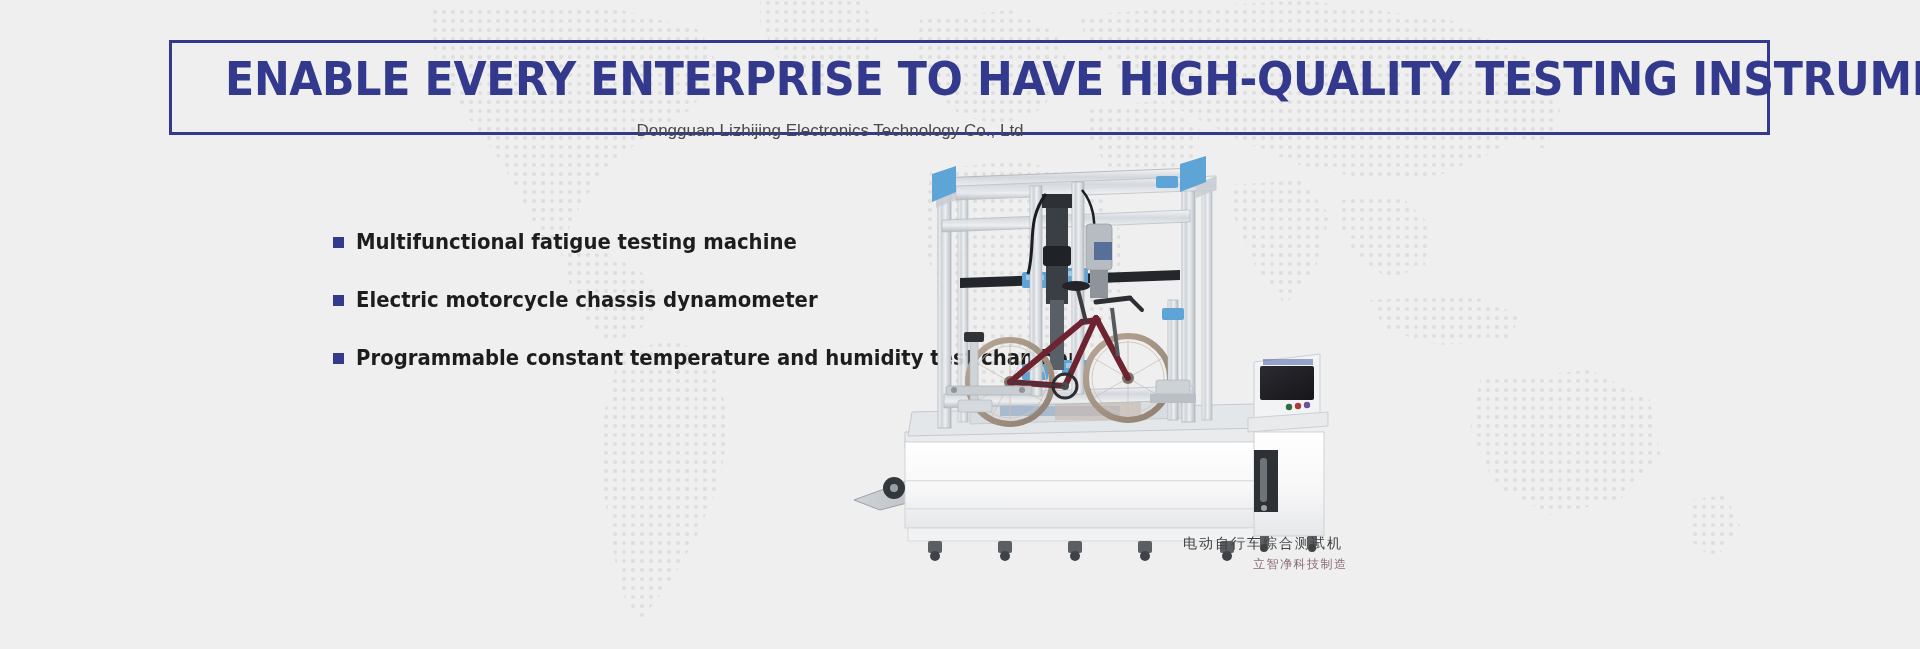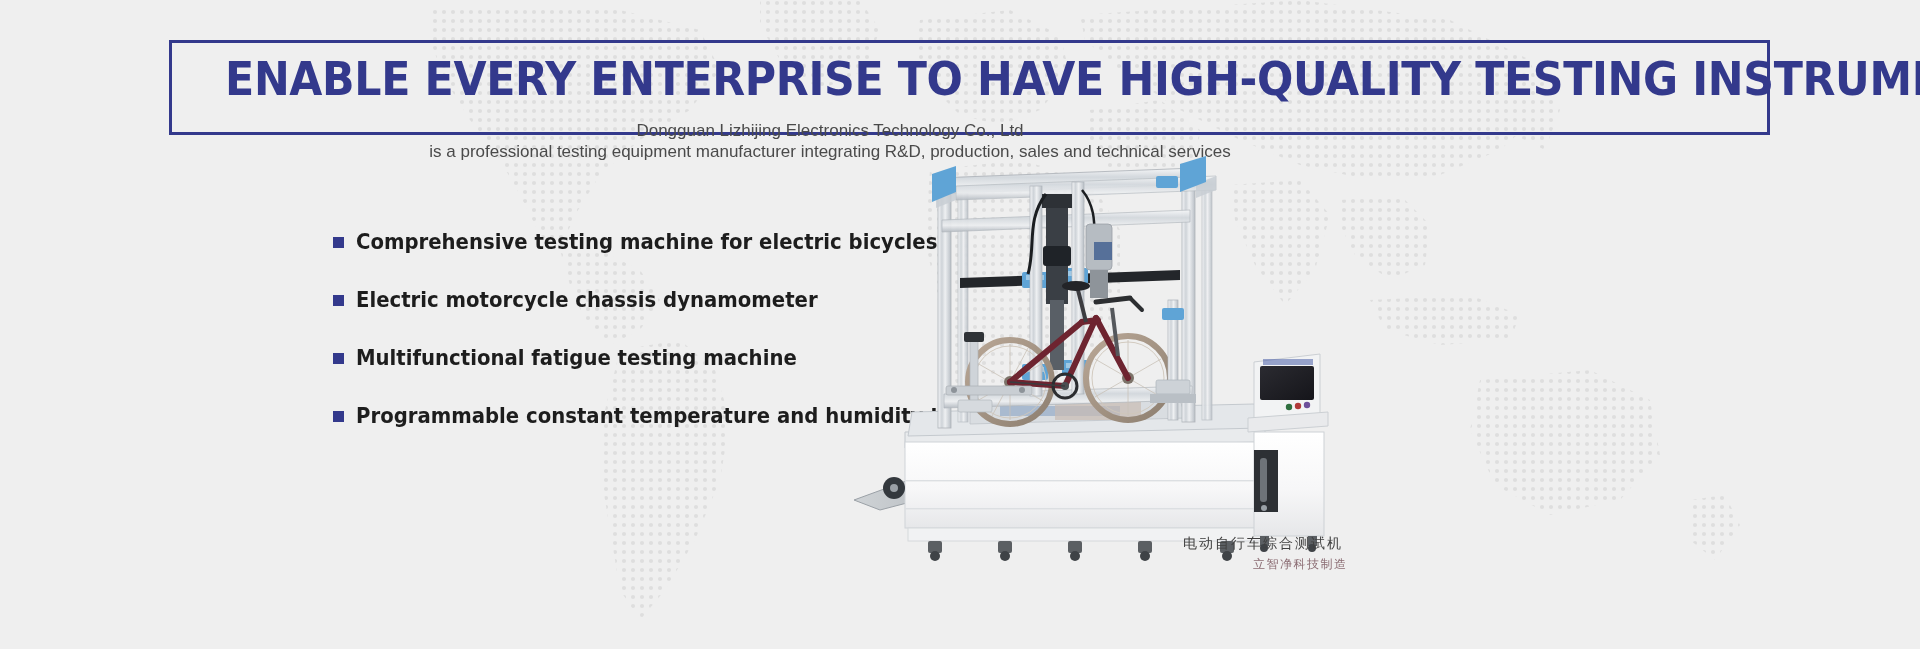--- a/index.html
+++ b/index.html
@@ -116,34 +116,29 @@
         </g>
       </mask>
     </defs>
     <rect width="1920" height="649" fill="url(#dotgrid)" mask="url(#landmask)"></rect>
   </svg>
 
   <div class="title-box"></div>
   <div class="title-text">ENABLE EVERY ENTERPRISE TO HAVE HIGH-QUALITY TESTING INSTRUMENTS</div>
 
   <div class="subtitle l1">Dongguan Lizhijing Electronics Technology Co., Ltd</div>
-  <div class="subtitle l2">is a professional testing equipment manufacturer integrating R&amp;D, production, sales and technical services</div>
 
   <div class="bullets">
     <div class="bullet-row">
       <span class="bullet-sq"></span>
-      <span class="bullet-label">Comprehensive testing machine for electric bicycles</span>
+      <span class="bullet-label">Multifunctional fatigue testing machine</span>
     </div>
     <div class="bullet-row">
       <span class="bullet-sq"></span>
       <span class="bullet-label">Electric motorcycle chassis dynamometer</span>
-    </div>
-    <div class="bullet-row">
-      <span class="bullet-sq"></span>
-      <span class="bullet-label">Multifunctional fatigue testing machine</span>
     </div>
     <div class="bullet-row">
       <span class="bullet-sq"></span>
       <span class="bullet-label">Programmable constant temperature and humidity test chamber</span>
     </div>
   </div>
 
   <div id="machine">
     <svg width="700" height="499" viewBox="0 0 700 499" xmlns="http://www.w3.org/2000/svg">
       <defs>

